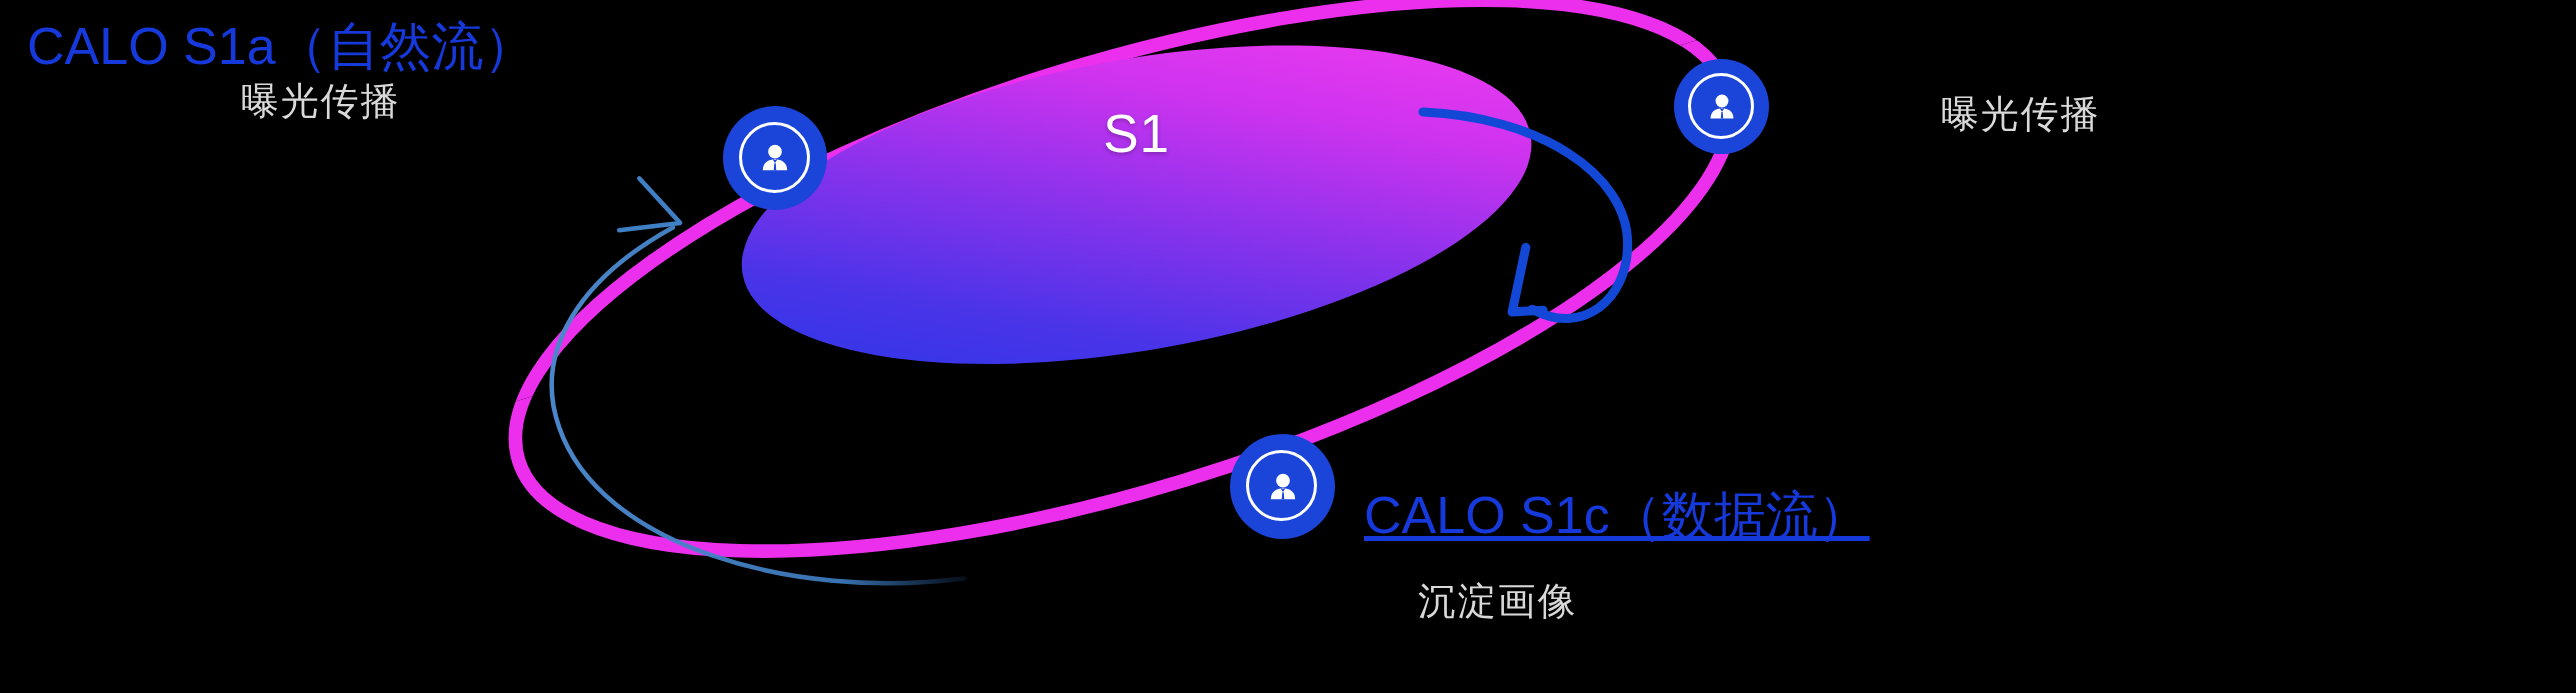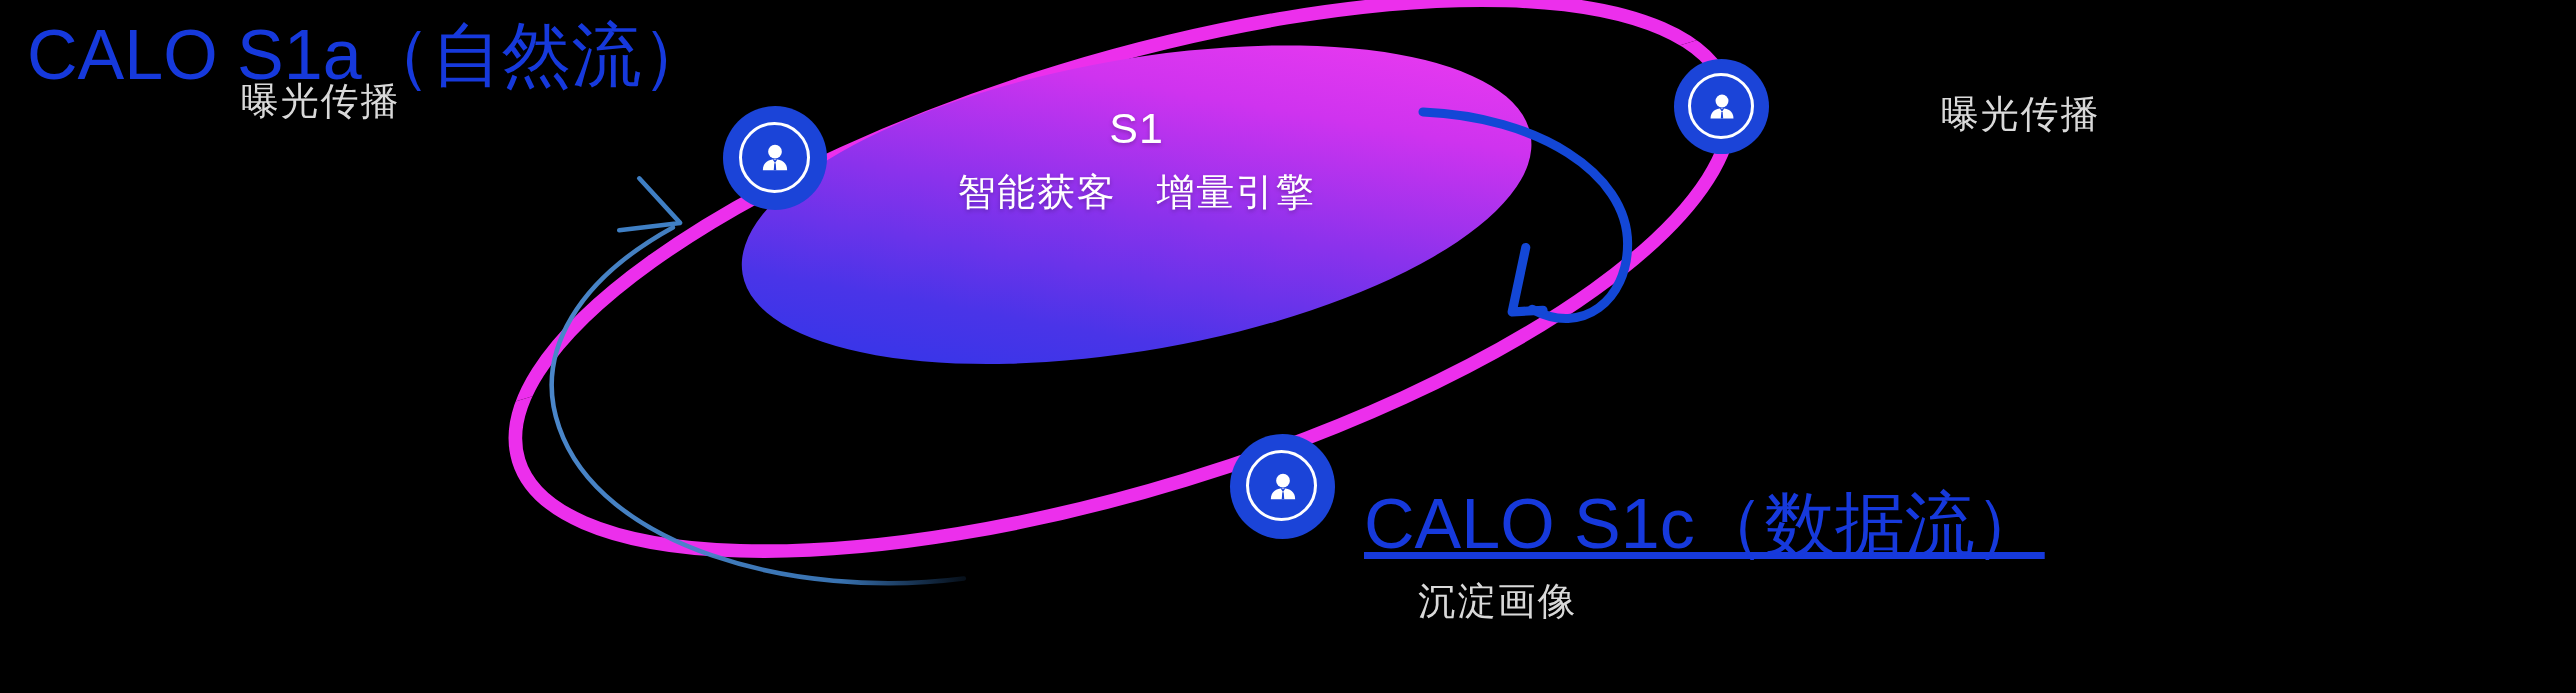--- a/index.html
+++ b/index.html
@@ -28,21 +28,21 @@
   }
 
   
   .label {
     position: absolute;
     white-space: nowrap;
     line-height: 1;
   }
   .flow-title {
     color: #1639dc;
-    font-size: 70px;
+    font-size: 52px;
     font-weight: 400;
     letter-spacing: 0px;
   }
   .flow-sub {
     color: #d9d9d9;
     font-size: 38px;
     font-weight: 400;
     letter-spacing: 1.8px;
   }
 
@@ -60,21 +60,21 @@
     position: absolute;
     text-align: center;
     color: #ffffff;
     white-space: nowrap;
     line-height: 1;
     text-shadow: 0 1.8px 4.5px rgba(0,0,0,0.25);
   }
   #core-title {
     left: 0; right: 0;
     top: 107px;
-    font-size: 43px;
+    font-size: 53px;
     font-weight: 400;
     letter-spacing: 0.9px;
   }
   #core-sub {
     left: 0; right: 0;
     top: 173px;
     font-size: 38px;
     font-weight: 400;
     letter-spacing: 1.8px;
   }
@@ -159,21 +159,20 @@
     </g>
 
     <g>
       <path d="M 1565 123 C 1690 128, 1790 190, 1790 268 C 1790 330, 1740 370, 1685 340" fill="none" stroke="#1347d6" stroke-width="10" stroke-linecap="round"></path>
       <path d="M 1678 272 L 1663 343 L 1697 341" fill="none" stroke="#1347d6" stroke-width="10" stroke-linecap="round" stroke-linejoin="round"></path>
     </g>
   </svg>
 
   <div id="core-text-wrap">
     <div class="core-text" id="core-title">S1</div>
-    <div class="core-text" id="core-sub">智能获客　增量引擎</div>
   </div>
 
   <div class="node" id="node-a">
     <span class="ring"></span>
     <svg width="36" height="36" viewBox="0 0 40 40">
       <circle cx="20" cy="13" r="7.6" fill="#ffffff"></circle>
       <path d="M6.5 33.5 C6.5 25.5 12.5 21.5 20 21.5 C27.5 21.5 33.5 25.5 33.5 33.5 Z" fill="#ffffff"></path>
       <path d="M17.4 21.8 L20 25.6 L22.6 21.8 L21.3 21.3 L20 22.6 L18.7 21.3 Z" fill="#1b44d8"></path>
       <path d="M19.2 25.8 L20.8 25.8 L21.4 33.5 L18.6 33.5 Z" fill="#1b44d8"></path>
     </svg>

